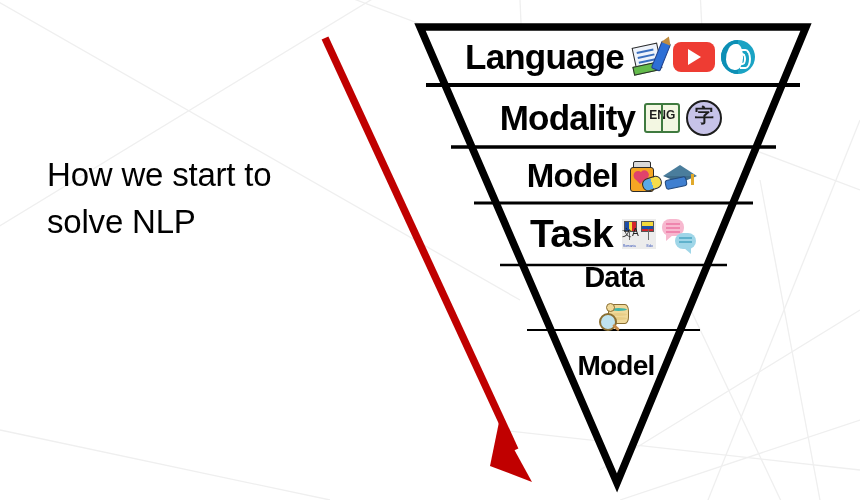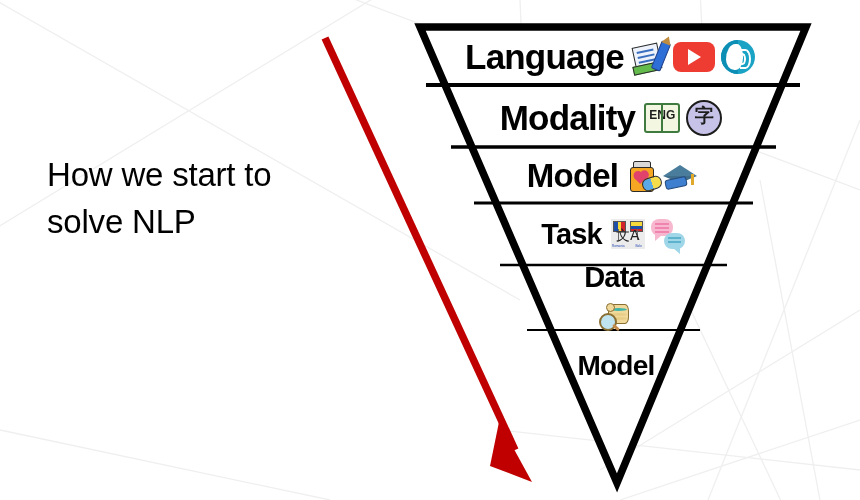--- a/index.html
+++ b/index.html
@@ -73,21 +73,21 @@
   }
 
   
   #row-modality { left: 430px; top: 34px;  width: 360px; height: 46px; }
   #row-modality .row-label { font-size: 35px; }
   #row-language { left: 455px; top: 96px;  width: 312px; height: 44px; }
   #row-language .row-label { font-size: 35px; }
   #row-domain   { left: 483px; top: 155px; width: 258px; height: 42px; }
   #row-domain   .row-label { font-size: 33px; }
   #row-task     { left: 510px; top: 214px; width: 206px; height: 40px; }
-  #row-task     .row-label { font-size: 29px; }
+  #row-task     .row-label { font-size: 39px; }
   #row-data     { left: 540px; top: 278px; width: 148px; height: 38px; flex-direction: column; }
   #row-data     .row-label { font-size: 29px; }
   #row-model    { left: 570px; top: 350px; width: 92px;  height: 32px; }
   #row-model    .row-label { font-size: 28px; }
 
   
   .ico { position: relative; display: inline-block; }
 
   
   .ico-memo { width: 34px; height: 32px; }
@@ -217,22 +217,22 @@
     position: absolute; right: 2px; top: 2px; width: 11px; height: 9px;
     background: linear-gradient(180deg, #f5d93a 50%, #1d4ea8 50% 78%, #d3232b 78%);
     border: 0.8px solid #555;
   }
   .ico-trans .stickL, .ico-trans .stickR {
     position: absolute; top: 10px; width: 1.2px; height: 11px; background: #6a6a6a;
   }
   .ico-trans .stickL { left: 7px; }
   .ico-trans .stickR { right: 7px; }
   .ico-trans .ch {
-    position: absolute; left: 0; right: 0; top: 9px; text-align: center;
-    font-family: "DejaVu Sans", sans-serif; font-size: 14px; color: #222; line-height: 1;
+    position: absolute; left: 0; right: 0; top: 9px; 
+    font-family: "DejaVu Sans", sans-serif; font-size: 10px; color: #222; line-height: 1;
   }
   .ico-trans .cap1, .ico-trans .cap2 {
     position: absolute; bottom: 1px; font-family: "Liberation Sans", sans-serif;
     font-size: 3.2px; color: #2a49b5; line-height: 1;
   }
   .ico-trans .cap1 { left: 1px; }
   .ico-trans .cap2 { right: 3px; }
 
   
   .ico-chat { width: 34px; height: 30px; }

